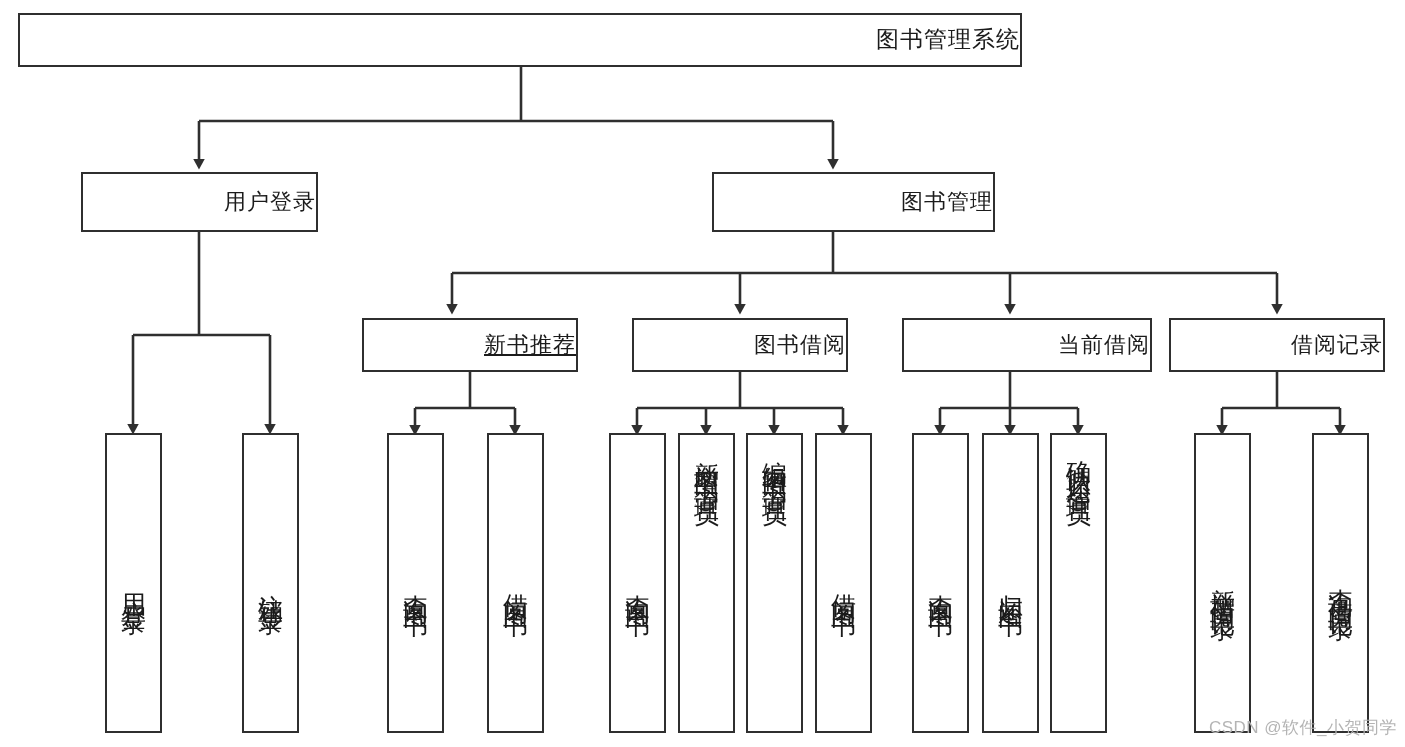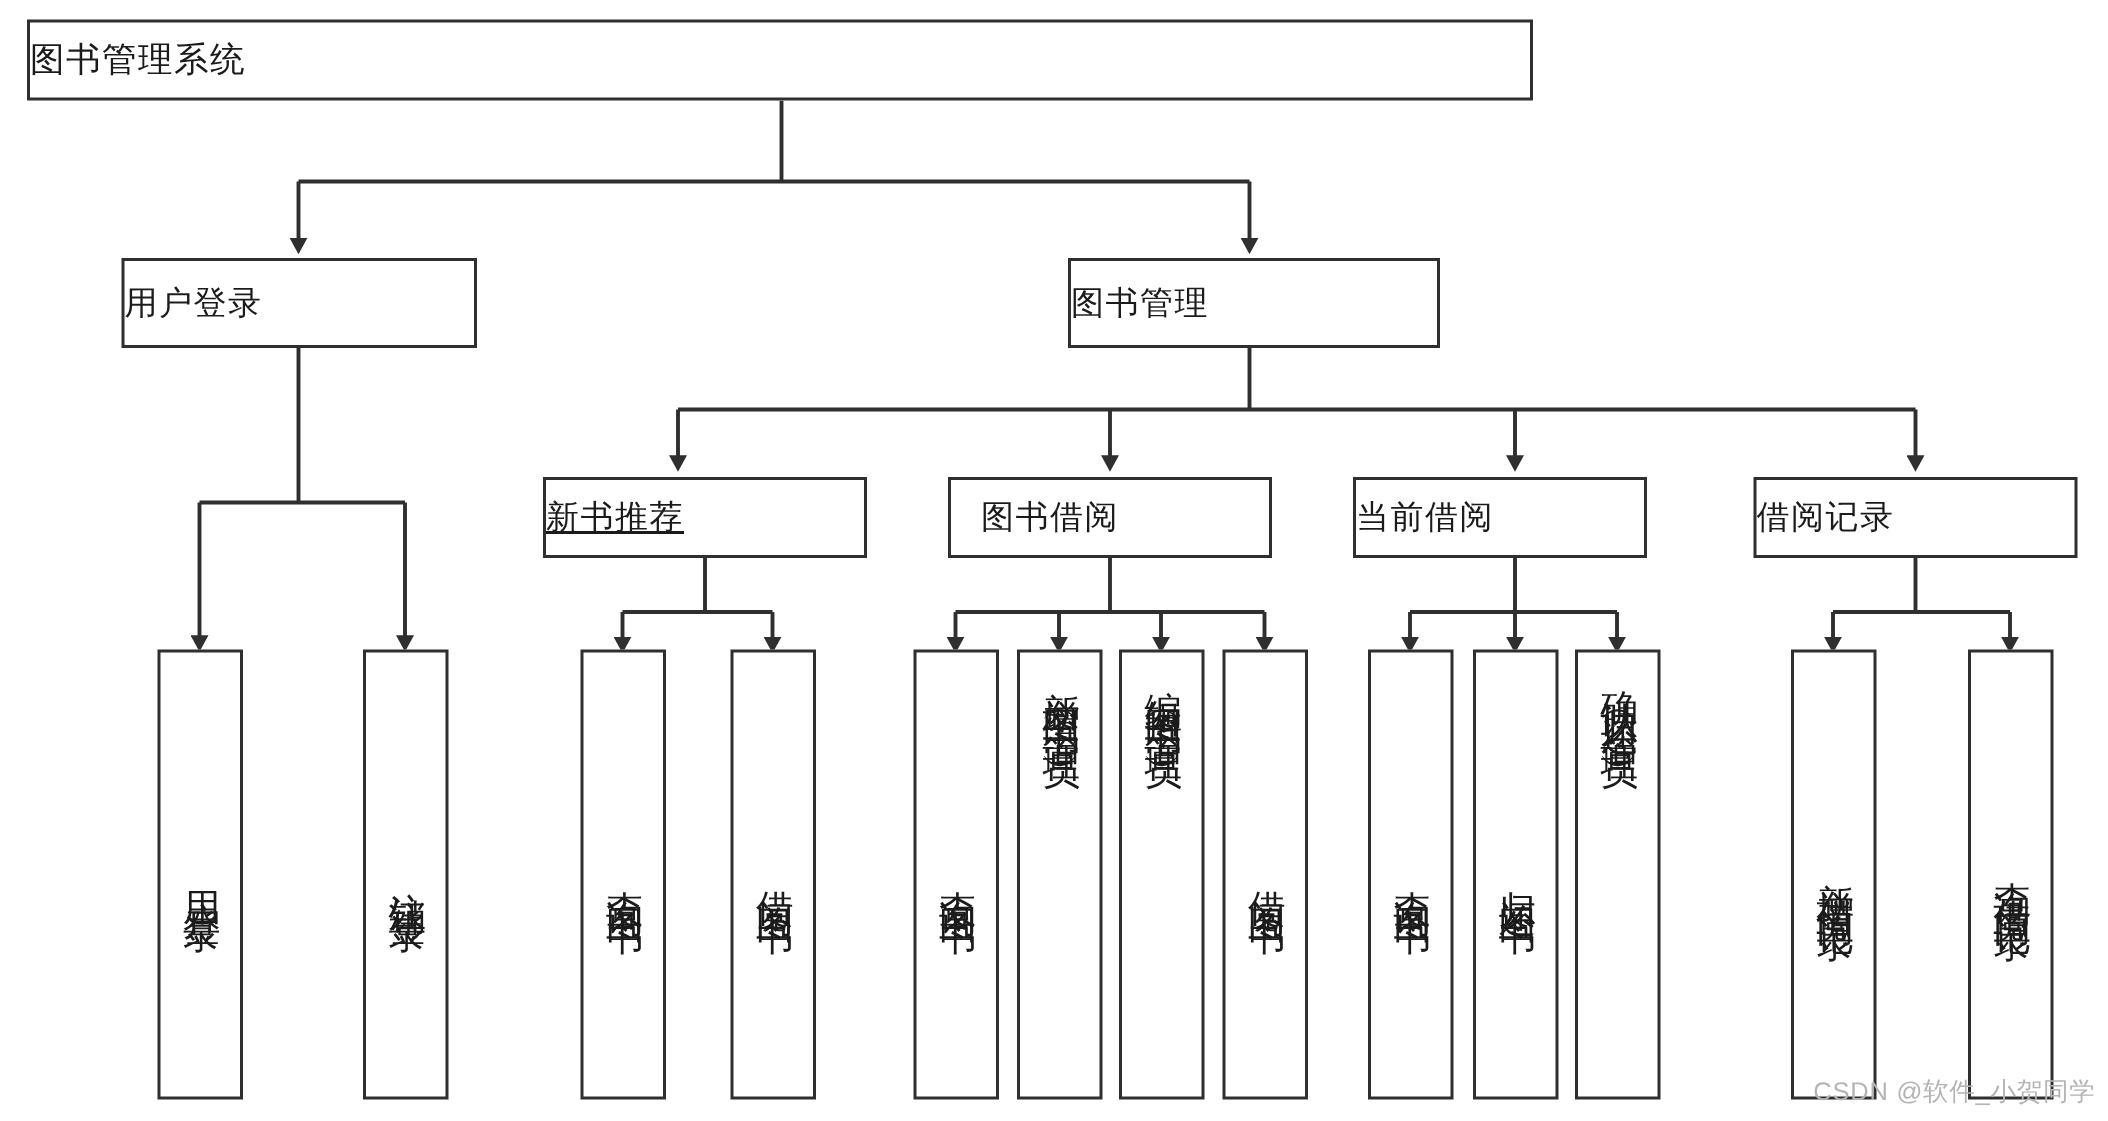--- a/index.html
+++ b/index.html
@@ -25,21 +25,21 @@
     height: 747px;
     pointer-events: none;
   }
   .node {
     position: absolute;
     box-sizing: border-box;
     border: 2px solid #2f2f2f;
     background: #ffffff;
     display: flex;
     align-items: center;
-    justify-content: flex-start;
+    justify-content: flex-end;
     color: #1b1b1b;
   }
   .node .lbl {
     display: block;
     text-align: center;
     line-height: 1.18;
     white-space: nowrap;
   }
   
   .node.horiz .lbl {
@@ -131,31 +131,31 @@
     </g>
   </svg>
 
   <div class="node root horiz" style="left:18px; top:13px; width:1004px; height:54px;">
     <span class="lbl">图书管理系统</span>
   </div>
 
   <div class="node horiz" style="left:81px; top:172px; width:237px; height:60px;">
     <span class="lbl">用户登录</span>
   </div>
-  <div class="node horiz" style="left:712px; top:172px; width:248px; height:60px;">
+  <div class="node horiz" style="left:712px; top:172px; width:283px; height:60px;">
     <span class="lbl">图书管理</span>
   </div>
 
   <div class="node horiz" style="left:362px; top:318px; width:216px; height:54px;text-decoration:underline;">
     <span class="lbl">新书推荐</span>
   </div>
   <div class="node horiz" style="left:632px; top:318px; width:216px; height:54px;padding-left:20px;">
     <span class="lbl">图书借阅</span>
   </div>
-  <div class="node horiz" style="left:902px; top:318px; width:196px; height:54px;">
+  <div class="node horiz" style="left:902px; top:318px; width:250px; height:54px;">
     <span class="lbl">当前借阅</span>
   </div>
   <div class="node horiz" style="left:1169px; top:318px; width:216px; height:54px;">
     <span class="lbl">借阅记录</span>
   </div>
 
   <div class="node vert mid" style="left:105px; top:433px; width:57px; height:300px;">
     <span class="lbl">用户登录</span>
   </div>
   <div class="node vert mid" style="left:242px; top:433px; width:57px; height:300px;">

